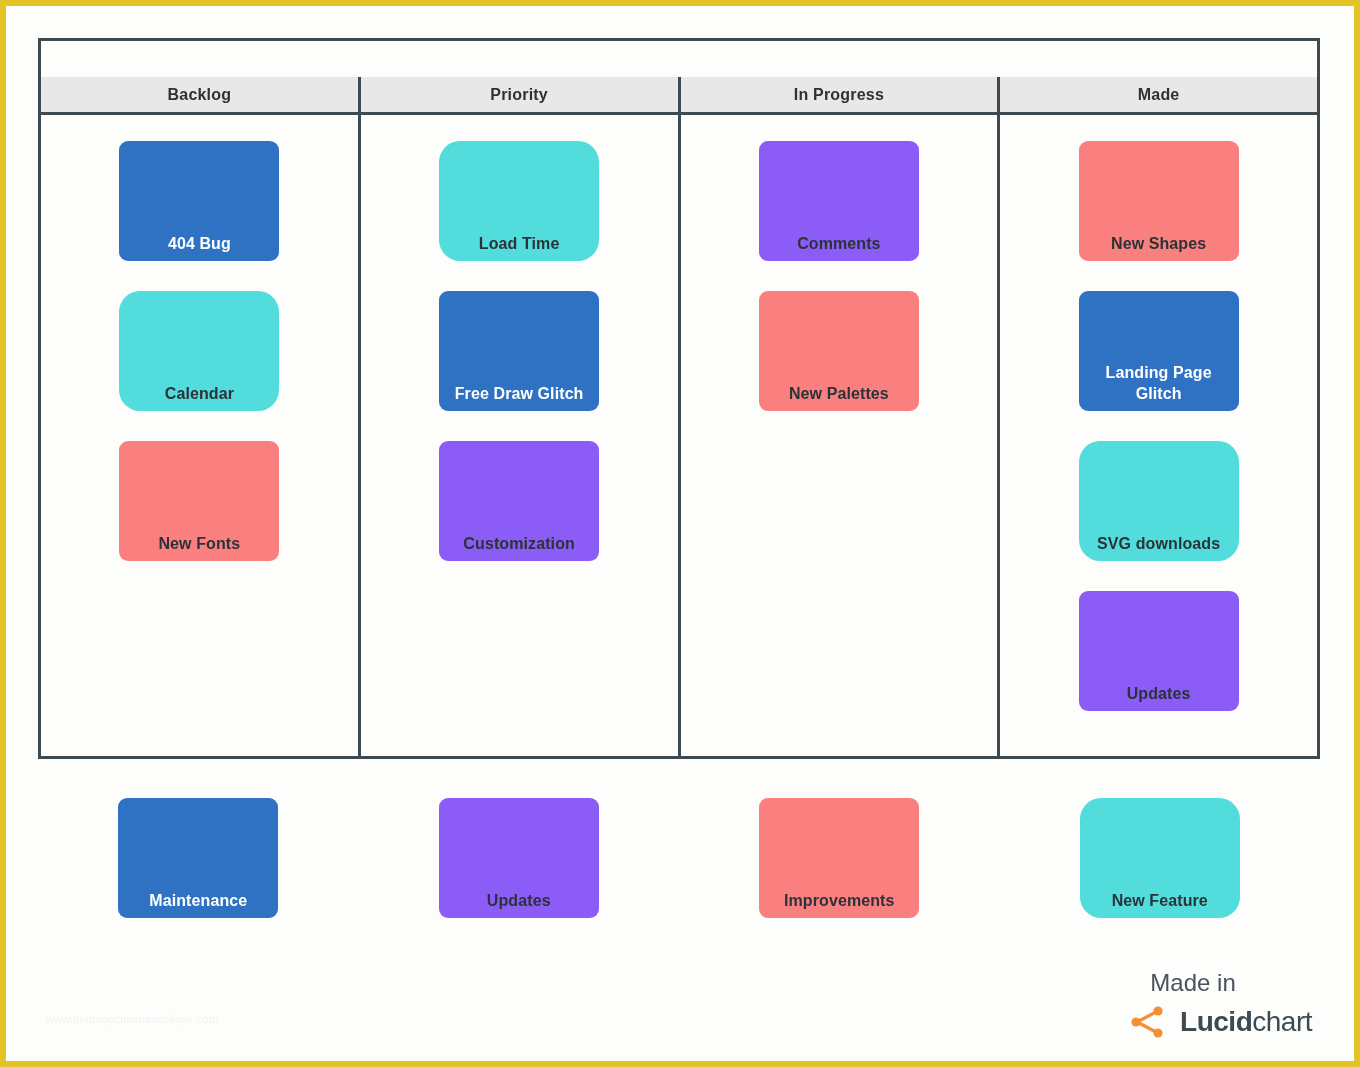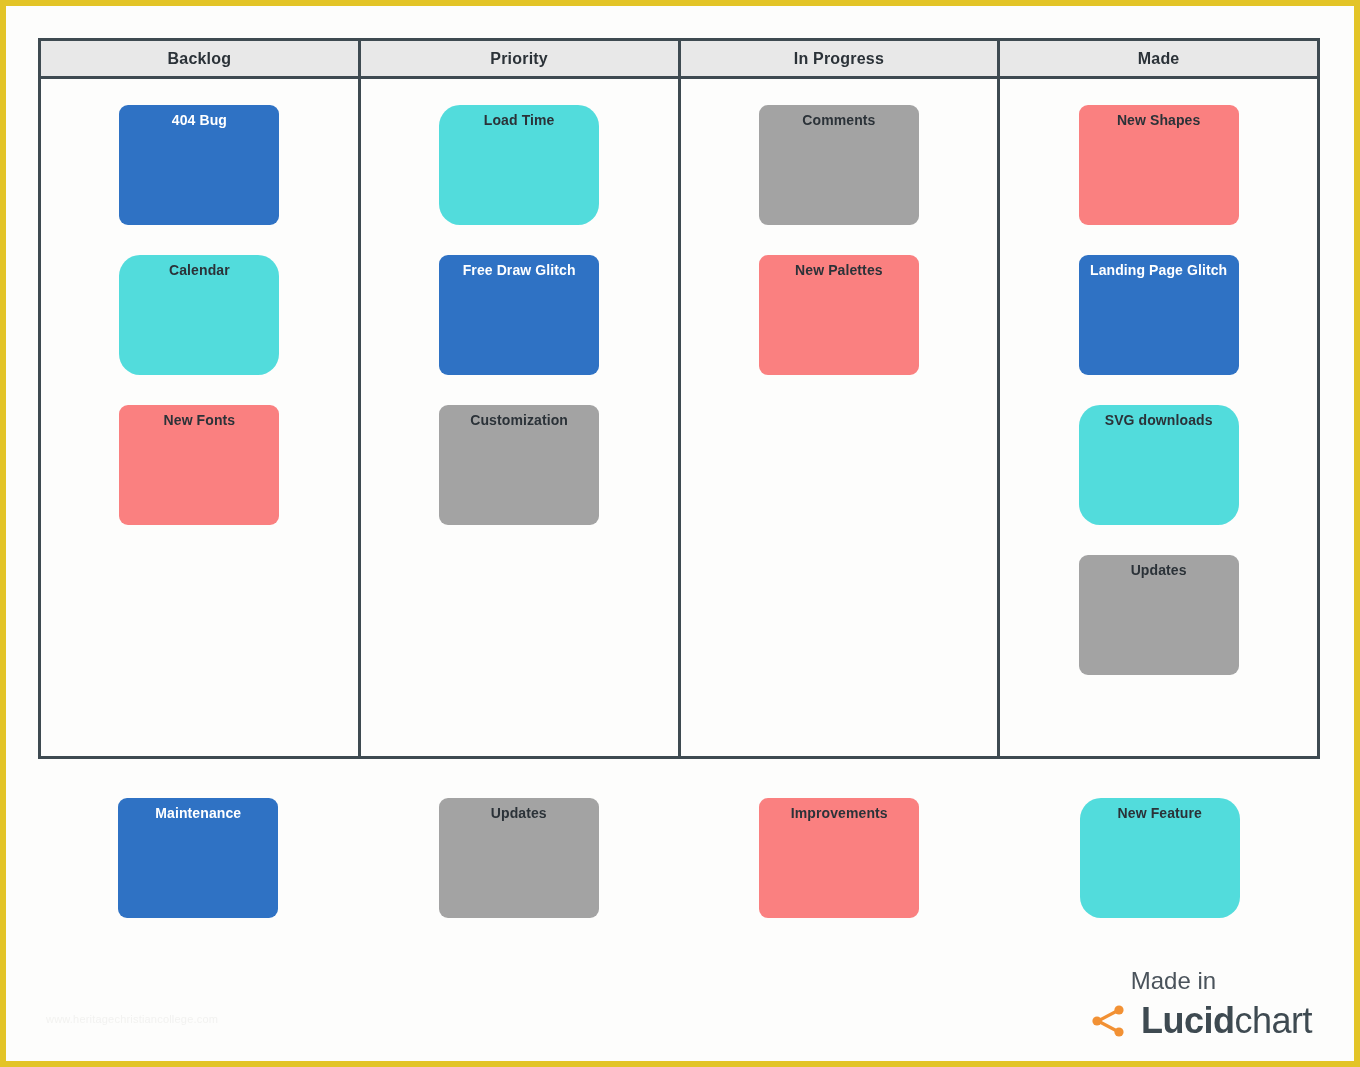--- a/index.html
+++ b/index.html
@@ -44,20 +44,21 @@
     flex-direction: column;
     background: #FDFDFC;
   }
 
   .board-header {
     display: flex;
     height: 38px;
     background: #E8E8E8;
     border-bottom: 3px solid #3E4A51;
     flex: 0 0 auto;
+    margin-top: 36px;
   }
 
   .board-header .col-head {
     flex: 1 1 0;
     display: flex;
     align-items: center;
     justify-content: center;
     border-right: 3px solid #3E4A51;
     font-size: 16px;
     font-weight: bold;
@@ -79,33 +80,33 @@
   }
   .board-body .col:last-child { border-right: none; }
 
   
   .card {
     width: 160px;
     height: 120px;
     border-radius: 9px;
     margin: 0 auto 30px auto;
     display: flex;
-    align-items: flex-start;
+    align-items: flex-end;
     justify-content: center;
     text-align: center;
-    font-size: 14px;
+    font-size: 16px;
     font-weight: bold;
     line-height: 1.35;
     padding: 6px 10px;
     letter-spacing: .1px;
   }
 
   .card.blue   { background: #2F72C4; color: #FFFFFF; }
   .card.teal   { background: #52DCDC; color: #2B3238; border-radius: 21px; }
-  .card.yellow { background: #a3a3a3; color: #2B3238; }
+  .card.yellow { background: #8b5cf6; color: #2B3238; }
   .card.red    { background: #FA8080; color: #2B3238; }
 
   
   .legend {
     position: absolute;
     left: 32px;
     top: 792px;
     width: 1282px;
     display: flex;
   }
@@ -130,21 +131,21 @@
     margin-right: 56px;
     text-align: center;
   }
   .lucid-row {
     display: flex;
     align-items: center;
     gap: 12px;
   }
   .lucid-mark { width: 38px; height: 34px; flex: 0 0 auto; }
   .lucid-word {
-    font-size: 36px;
+    font-size: 28px;
     color: #3E4A51;
     line-height: 1;
     letter-spacing: -.5px;
   }
   .lucid-word .b { font-weight: bold; }
   .lucid-word .n { font-weight: normal; }
 
   
   .watermark {
     position: absolute;

